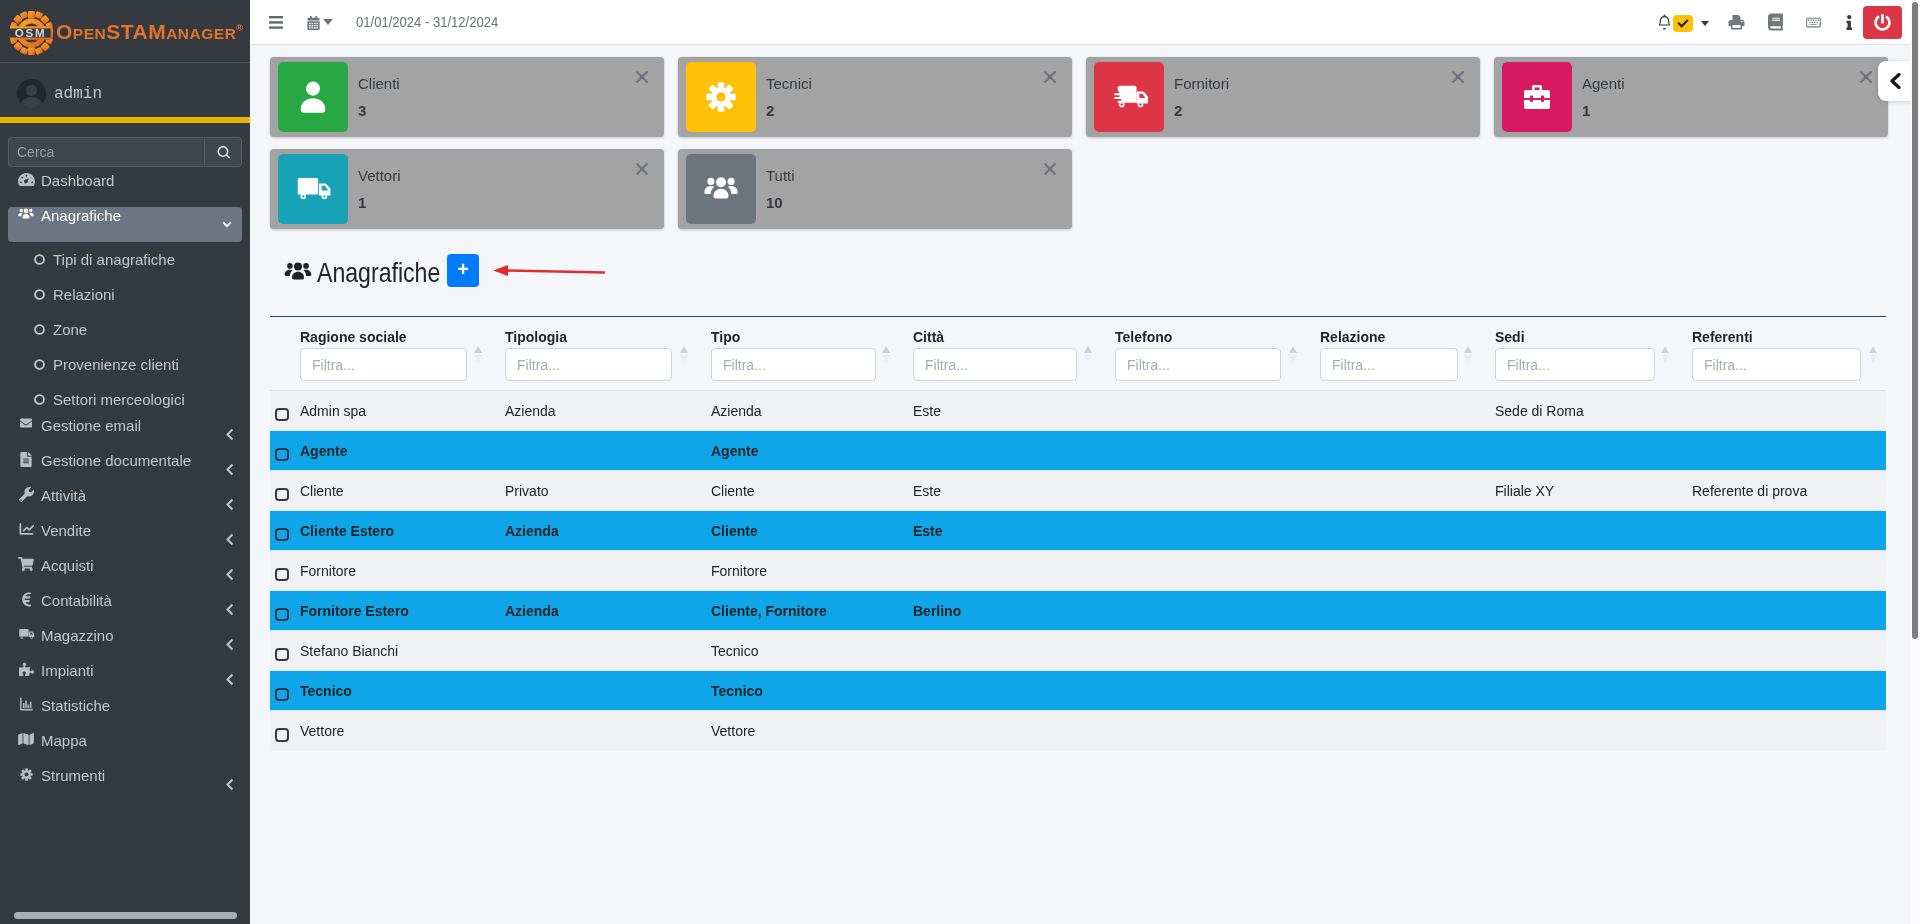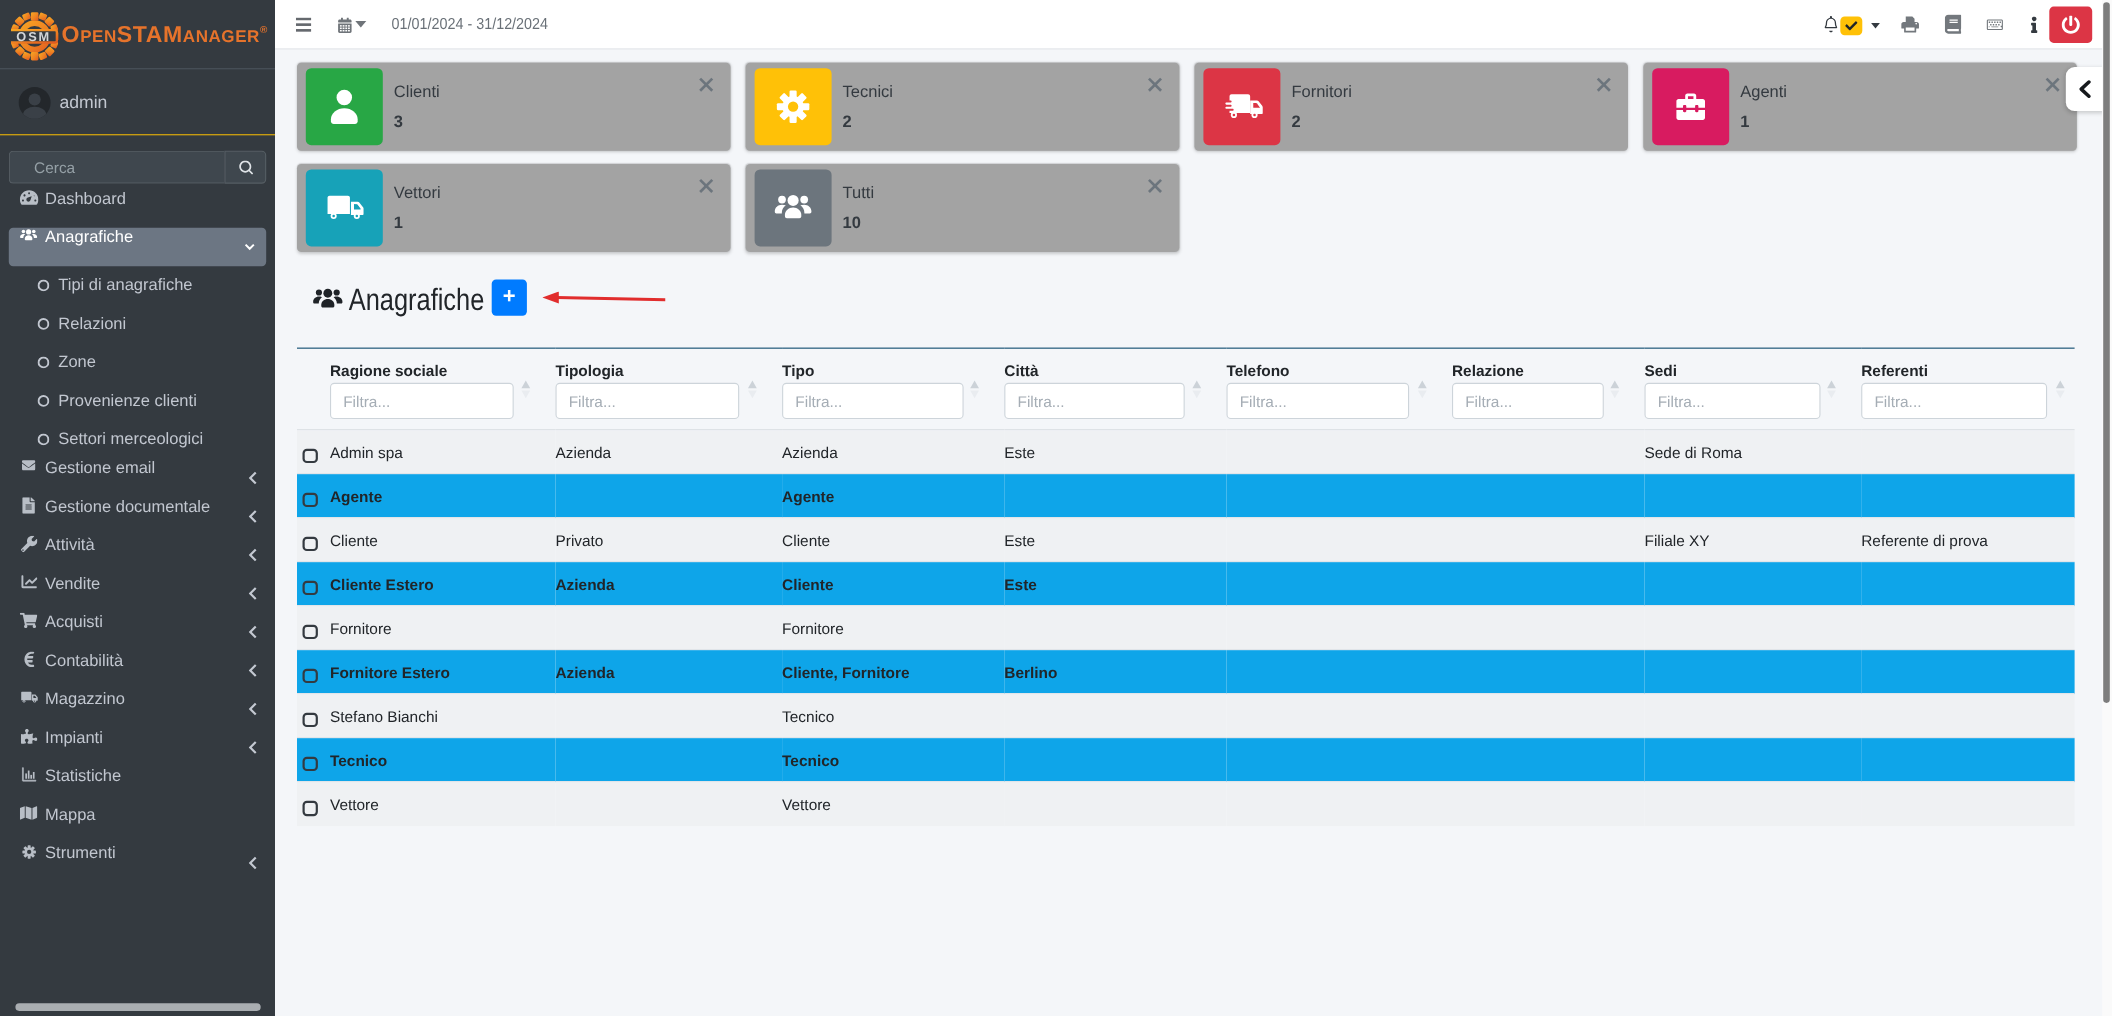--- a/index.html
+++ b/index.html
@@ -4,27 +4,27 @@
 <style>
 * { margin:0; padding:0; box-sizing:border-box; }
 html,body { width:1920px; height:924px; overflow:hidden; font-family:"Liberation Sans", sans-serif; background:#f4f6f9; }
 
 #sidebar { position:absolute; left:0; top:0; width:250px; height:924px; background:#343a40; z-index:30; }
 #brand { height:63px; border-bottom:1px solid #4b545c; position:relative; }
 #brand svg.gear { position:absolute; left:10px; top:10px; }
 #brand .btxt { position:absolute; left:56px; top:20px; font-size:21px; font-weight:bold; color:#e6732b; letter-spacing:0.5px; white-space:nowrap; }
 #brand .btxt .sc { font-size:15.5px; }
 #brand .btxt sup { font-size:9px; }
-#userpanel { height:60px; border-bottom:1px solid #eab308; position:relative; }
+#userpanel { height:60px; border-bottom:6px solid #eab308; position:relative;font-family:Liberation Mono, monospace; }
 #userpanel .avatar { position:absolute; left:17px; top:16px; width:29px; height:29px; border-radius:50%; background:#23272b; overflow:hidden; }
 #userpanel .avatar .head { position:absolute; left:9px; top:6px; width:11px; height:11px; border-radius:50%; background:#3a4047; }
 #userpanel .avatar .bod { position:absolute; left:4px; top:18px; width:21px; height:14px; border-radius:50%; background:#3a4047; }
 #userpanel .uname { position:absolute; left:54px; top:22px; color:#c2c7d0; font-size:16px; }
 #search { position:absolute; left:8px; top:137px; width:234px; height:30px; display:flex; }
-#search .inp { flex:1; background:#3f474e; border:1px solid #565e64; border-right:none; border-radius:4px 0 0 4px; color:#95a0a6; font-size:14px; line-height:28px; padding-left:22px; }
+#search .inp { flex:1; background:#3f474e; border:1px solid #565e64; border-right:none; border-radius:4px 0 0 4px; color:#95a0a6; font-size:14px; line-height:28px; padding-left:8px; }
 #search .btn { width:38px; background:#3f474e; border:1px solid #565e64; border-left:1px solid #565e64; border-radius:0 4px 4px 0; display:flex; align-items:center; justify-content:center; }
 #nav { position:absolute; left:0; top:172px; width:250px; }
 .nitem { position:relative; height:36px; margin:0 8px 0 8px; border-radius:4px; color:#c2c7d0; font-size:15px; display:flex; align-items:flex-start; }
 .nitem .ico { width:20px; margin-left:8px; margin-right:5px; display:flex; justify-content:center; align-items:center; }
 .nitem.active { background:#6c7683; color:#fff; }
 .nitem .chev { position:absolute; right:8px; top:11px; }
 .nsub { position:relative; height:35px; margin-left:8px; color:#c2c7d0; font-size:15px; display:flex; align-items:center; }
 .nsub .ico { width:12px; margin-left:25px; margin-right:8px; display:flex; justify-content:center; }
 #hscroll { position:absolute; left:14px; bottom:5px; width:223px; height:7px; border-radius:4px; background:#a9adb1; }
 

